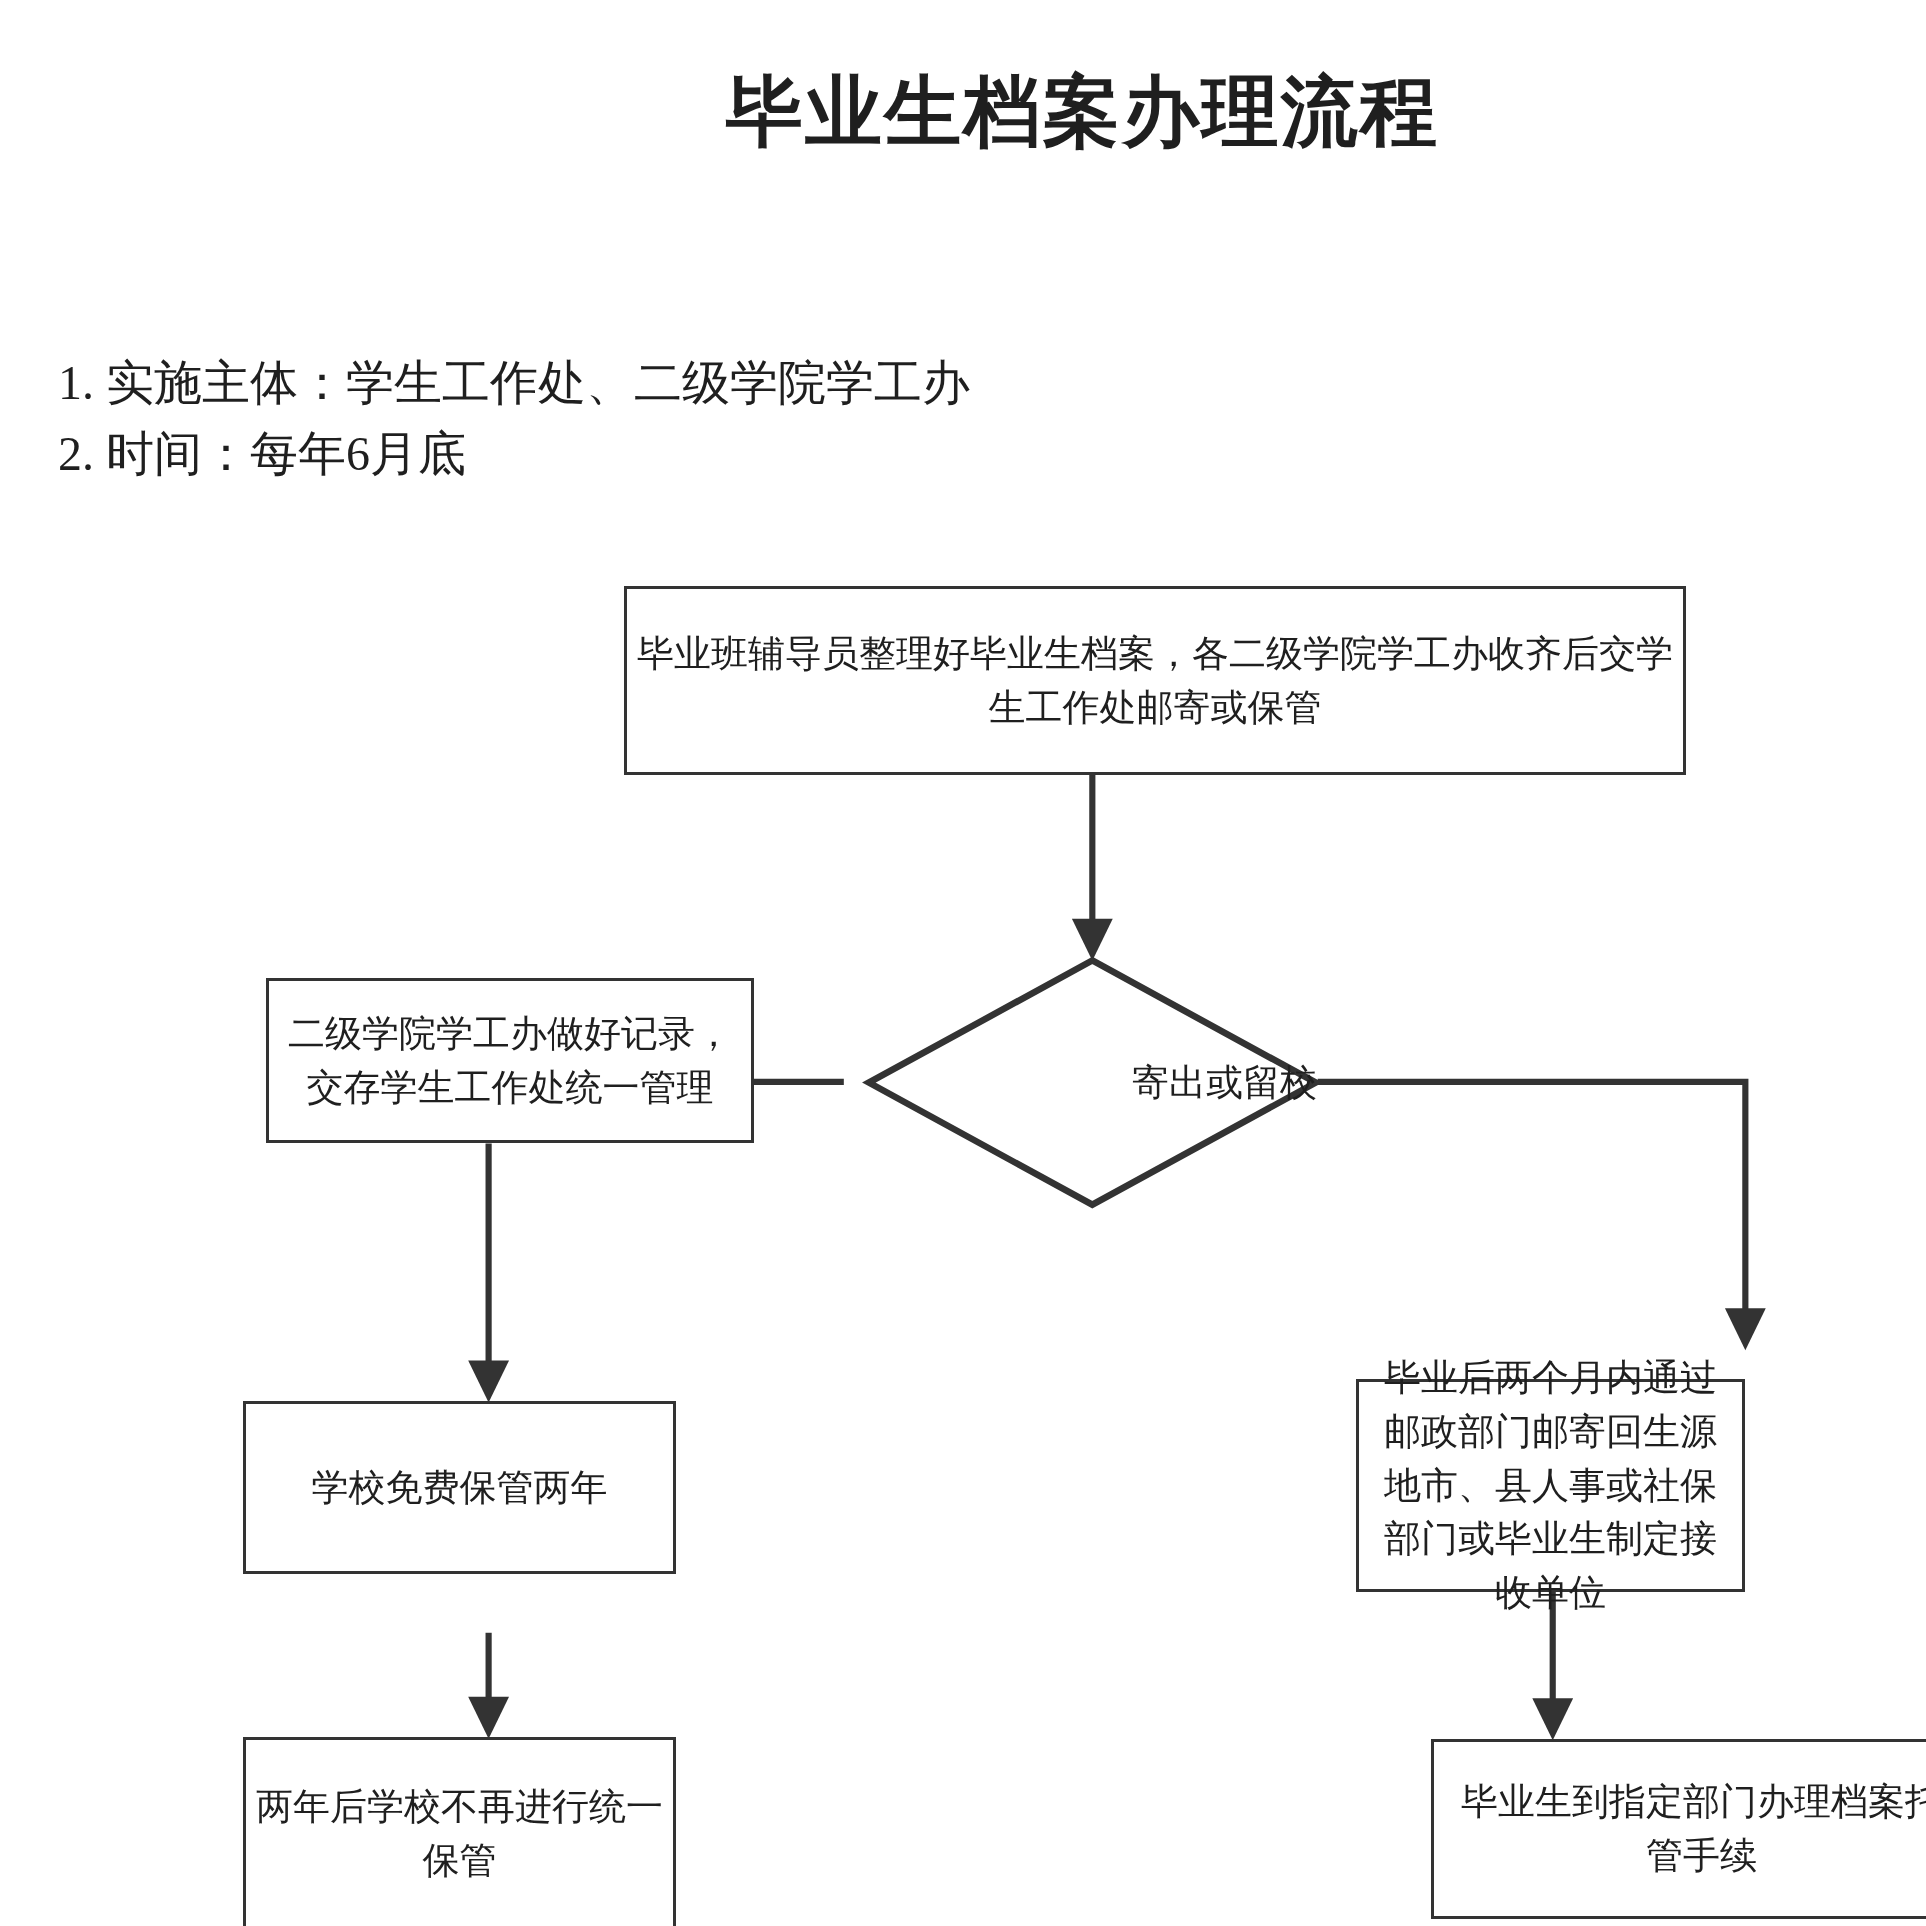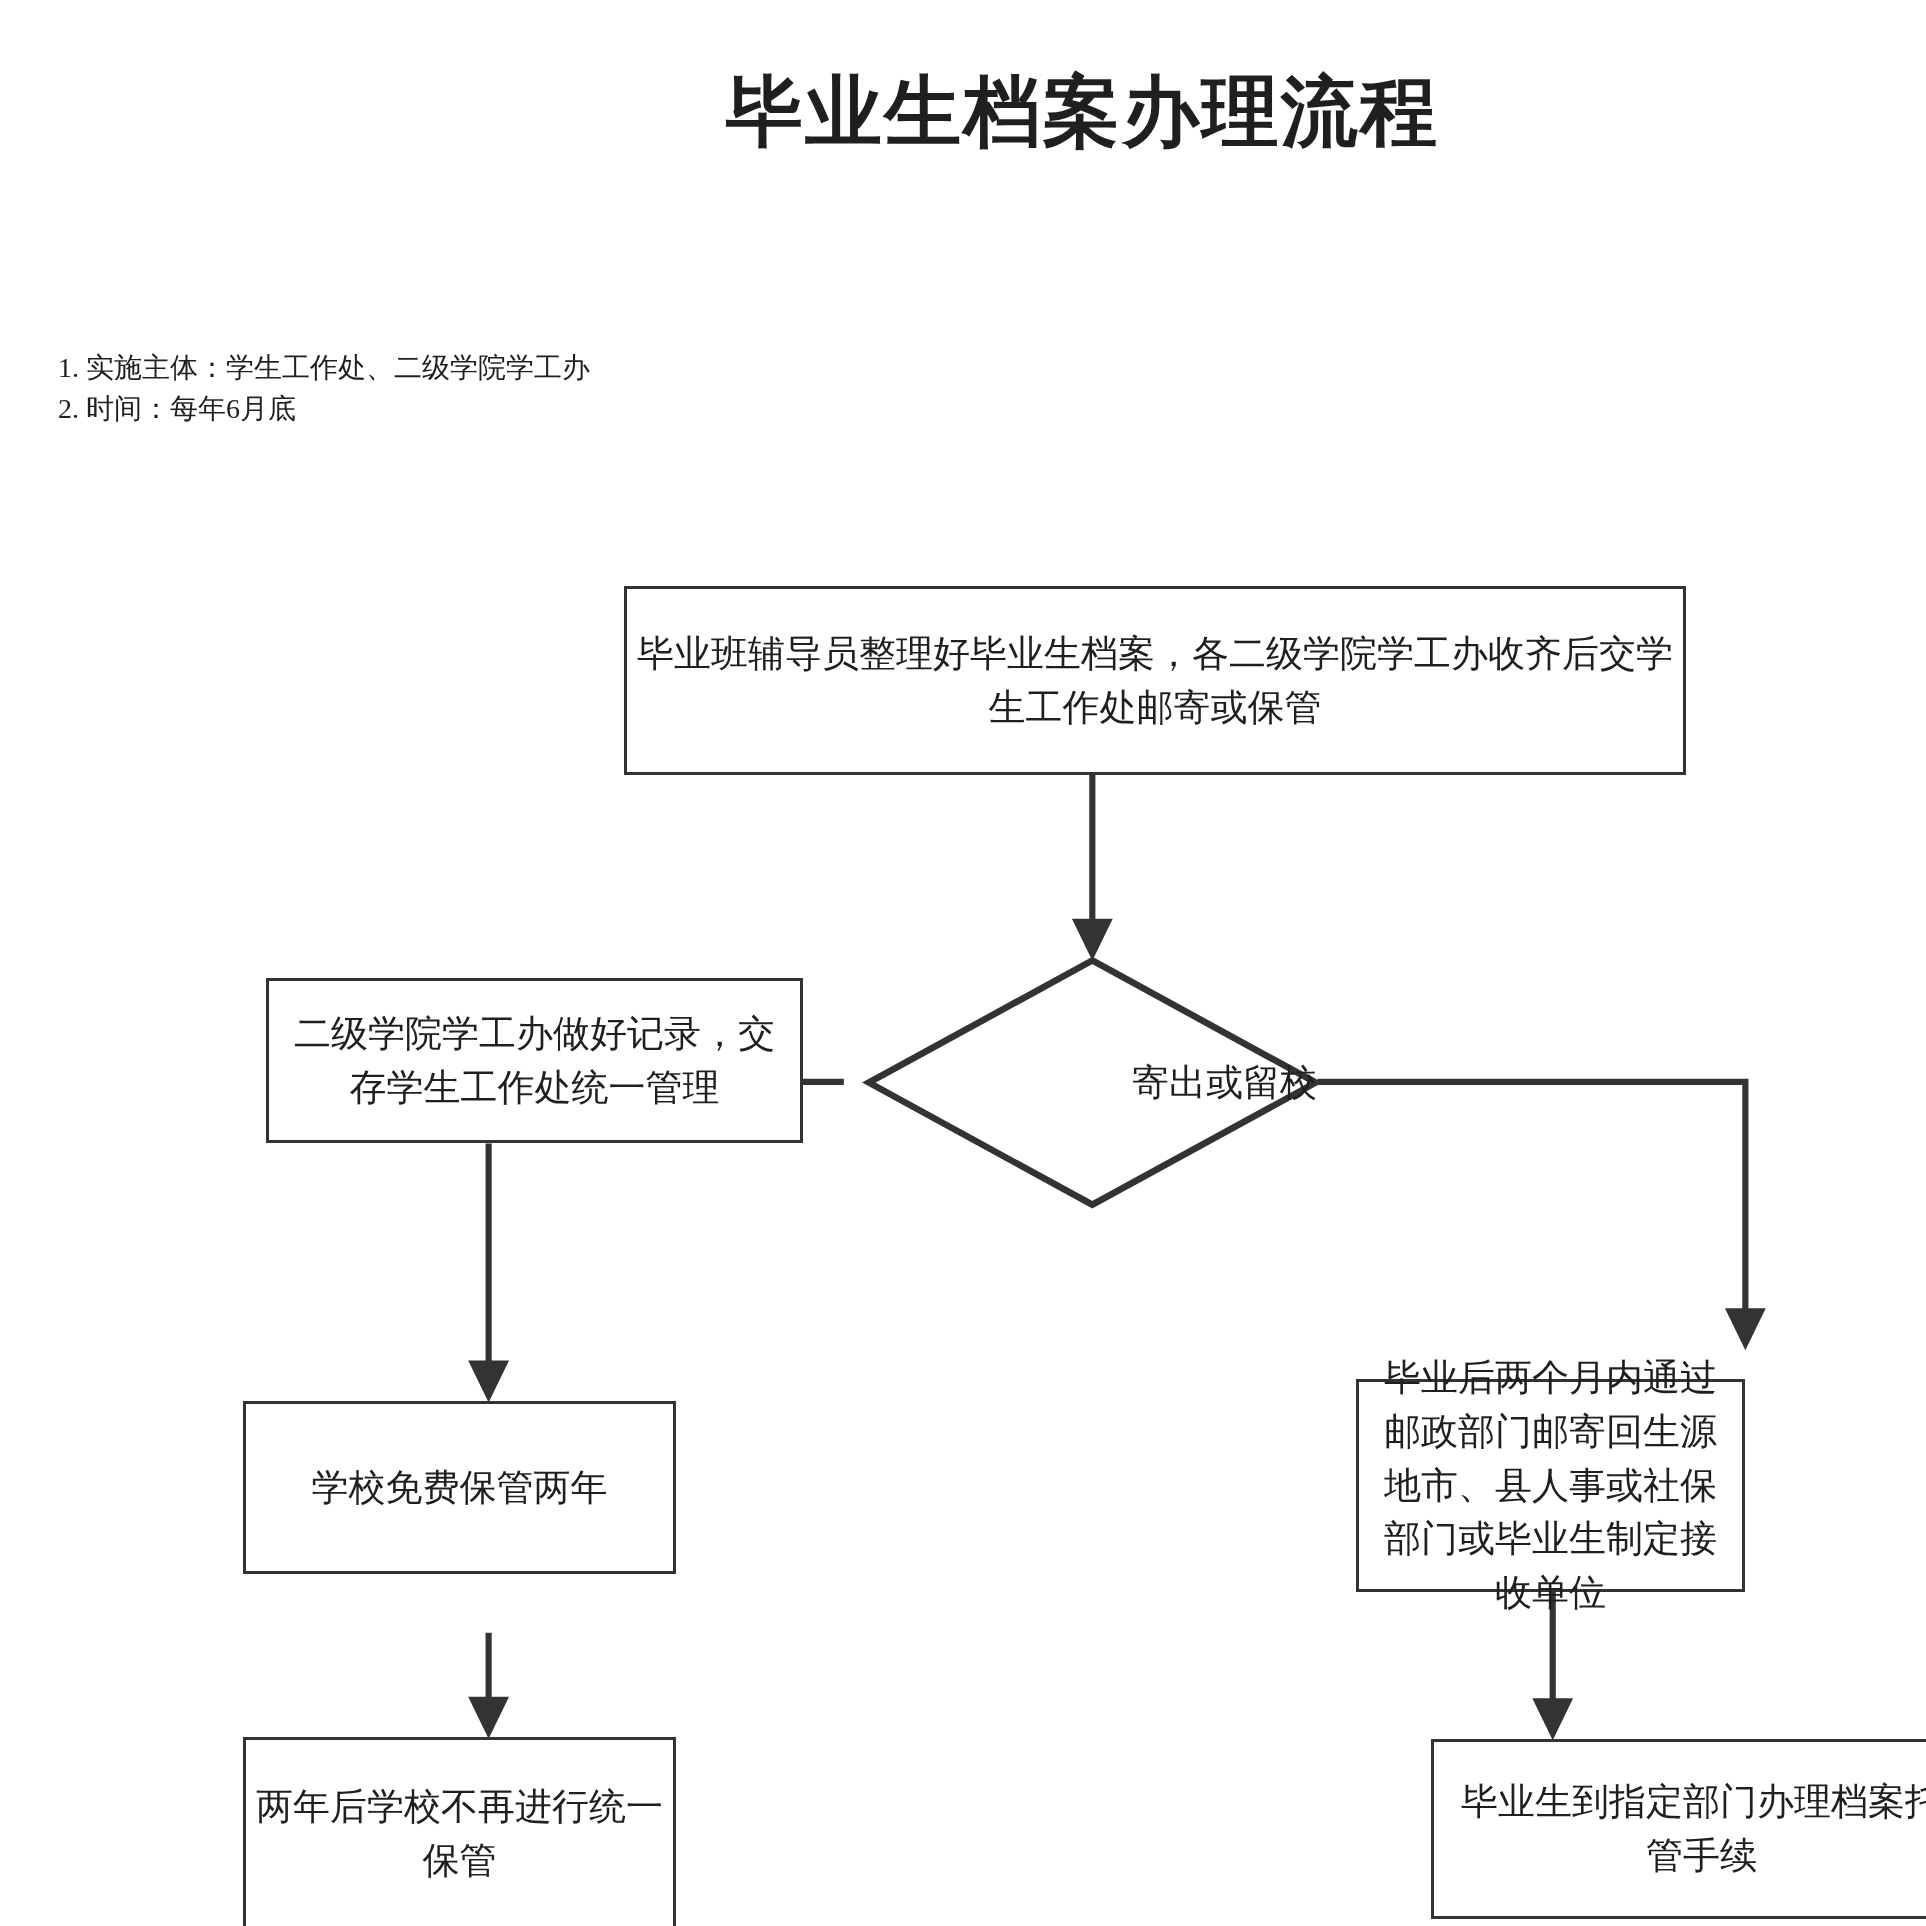--- a/index.html
+++ b/index.html
@@ -29,21 +29,21 @@
     font-weight:bold;
     font-family:"Liberation Sans","DejaVu Sans",sans-serif;
     letter-spacing:2.3px;
     line-height:1.1;
     white-space:nowrap;
   }
   .notes{
     position:absolute;
     left:58px;
     top:347px;
-    font-size:28px;
+    font-size:48px;
     line-height:1.48;
   }
   .note-line{ white-space:nowrap; }
 
   .node{
     position:absolute;
     box-sizing:border-box;
     display:flex;
     align-items:center;
     justify-content:center;
@@ -66,21 +66,21 @@
     position:relative;
     z-index:3;
     font-size:37px;
     line-height:1.4;
     white-space:nowrap;
     background:transparent;
   }
 
   
   #node-top      { left:624px; top:586px;  width:1062px; height:189px;  }
-  #node-left     { left:266px;  top:978px;  width:537px; height:165px;  }
+  #node-left     { left:266px;  top:978px;  width:488px; height:165px;  }
   #node-left-mid { left:243px;  top:1401px;  width:433px; height:173px;  }
   #node-left-bot { left:243px;  top:1737px;  width:433px; height:193px;  }
   #node-right-mid{ left:1356px; top:1350px;  width:389px; height:213px;margin-top:29px;  }
   #node-right-bot{ left:1431px; top:1739px;  width:541px; height:180px;  }
   #decision      { left:824px; top:959px;  width:493px; height:247px;  }
 </style>
 </head>
 <body>
 
 <div id="page">

